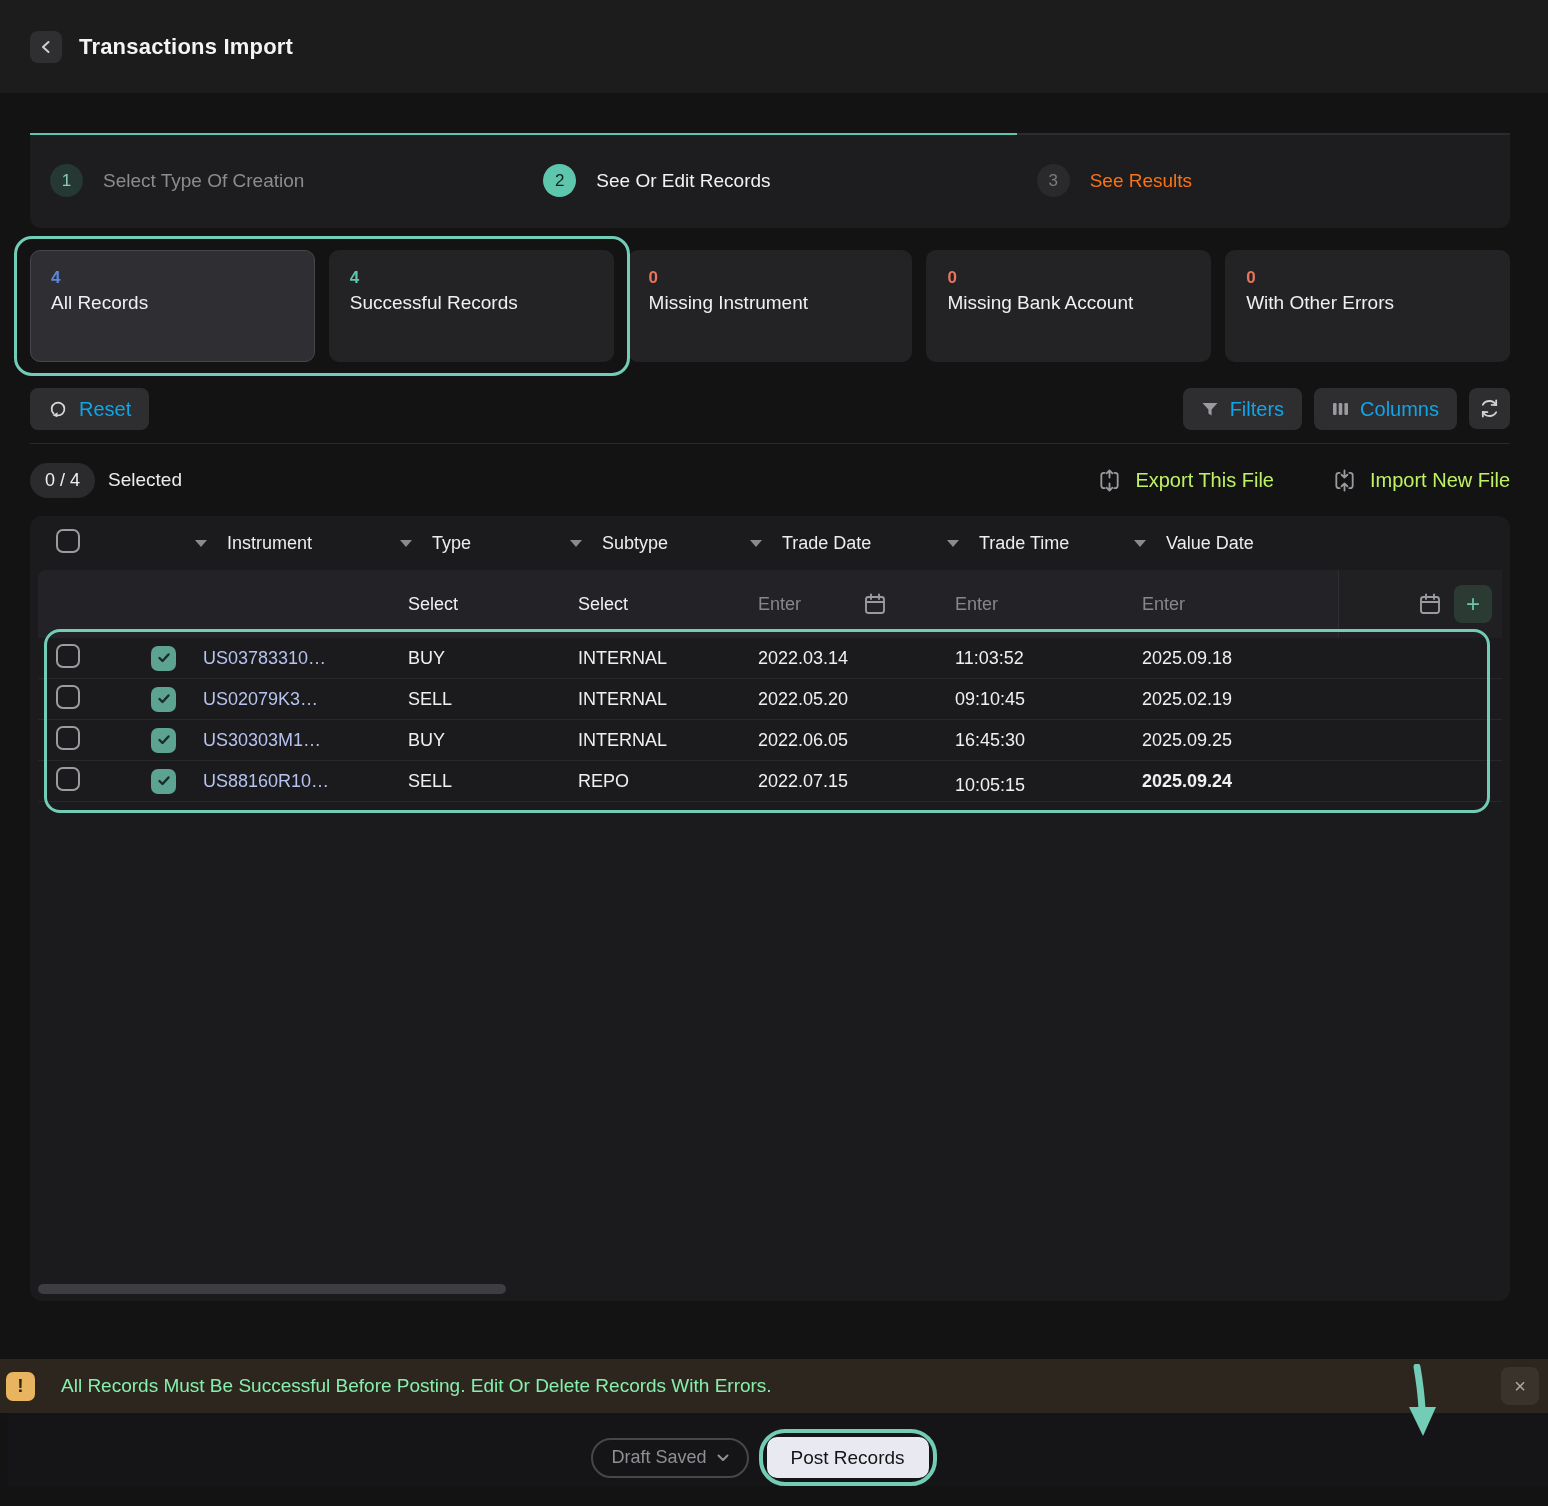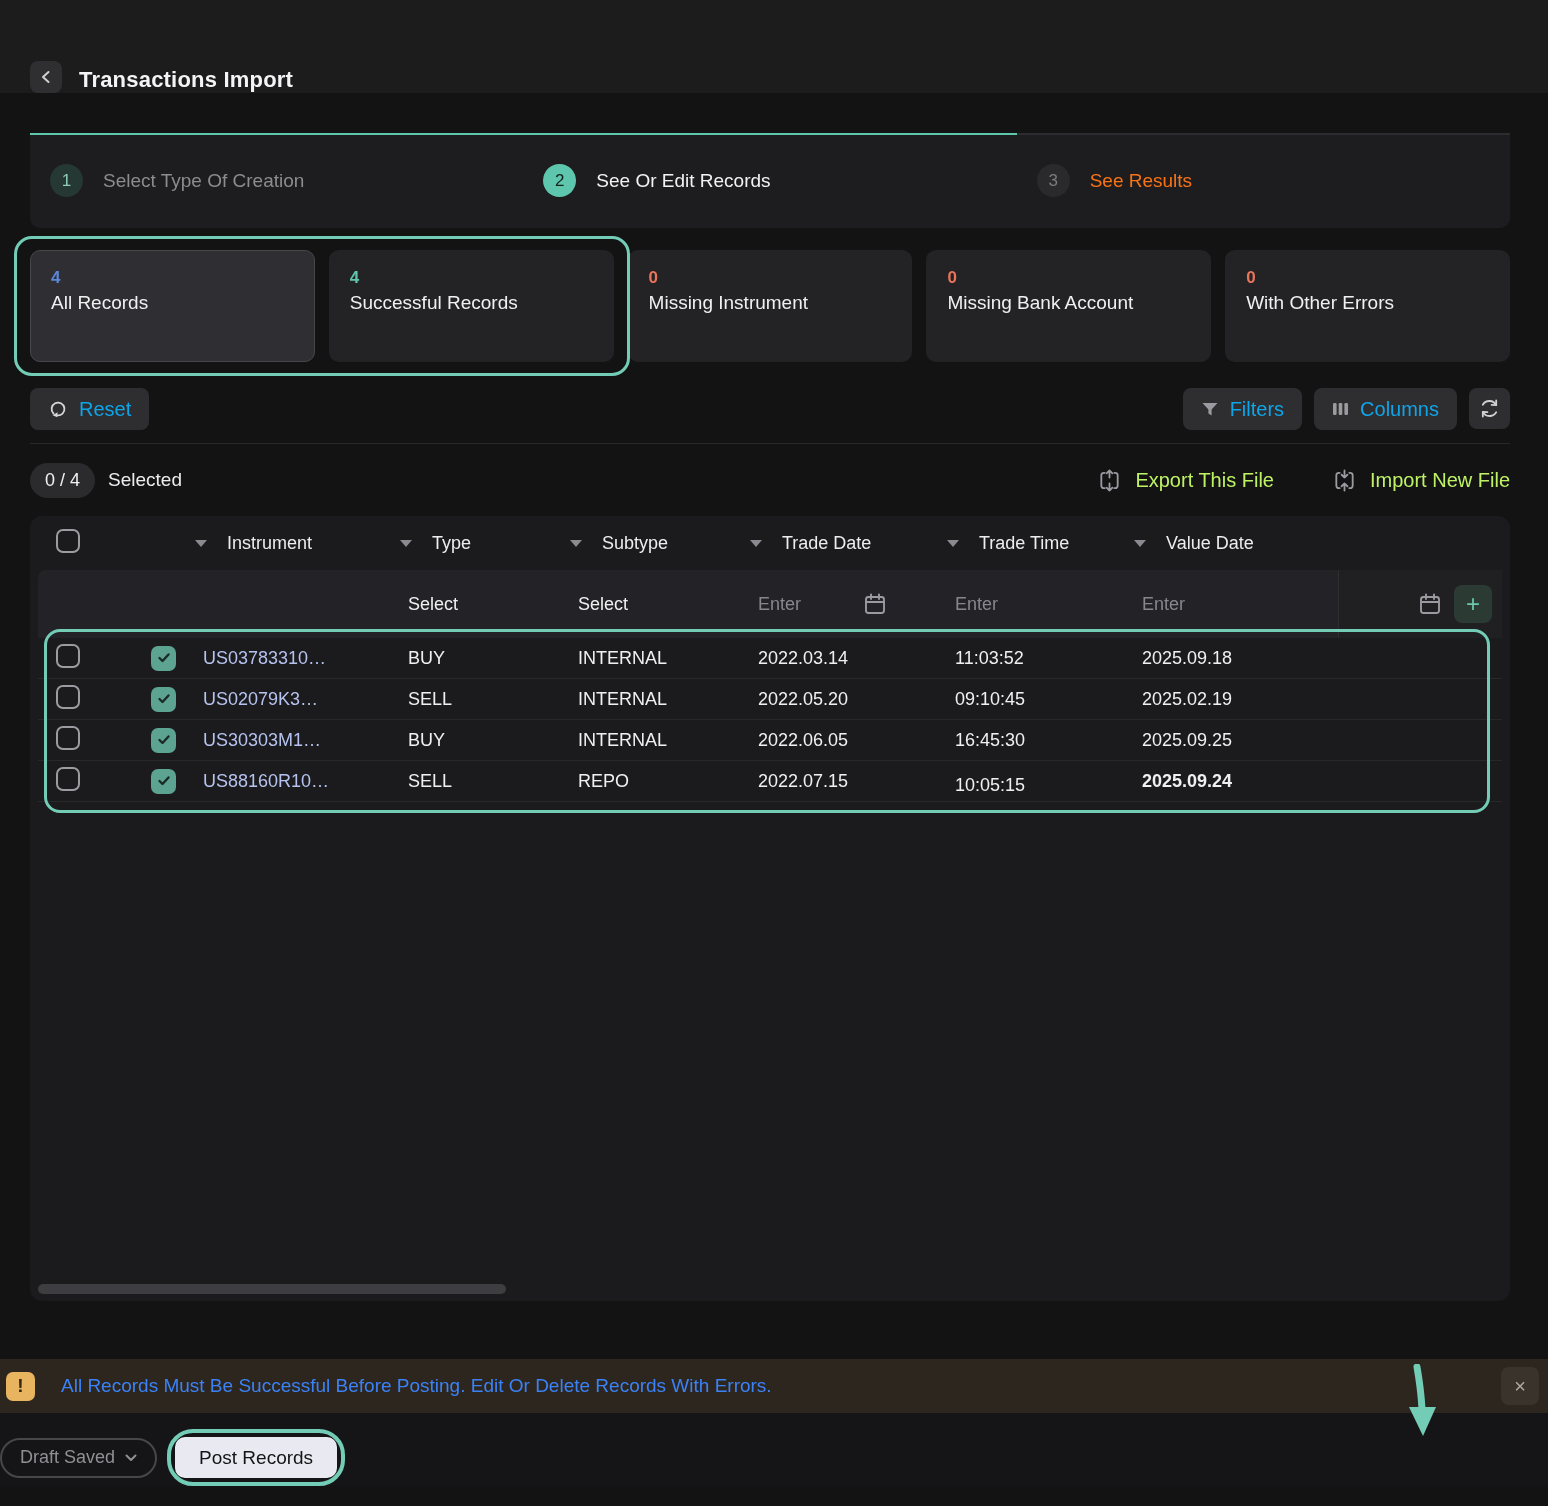--- a/index.html
+++ b/index.html
@@ -6,21 +6,21 @@
   html,body { width:1548px; height:1506px; }
   body {
     background:#131314;
     font-family:"Liberation Sans", sans-serif;
     color:#ededf0;
     overflow:hidden;
     position:relative;
   }
   .topbar {
     height:93px; background:#1c1c1c;
-    display:flex; align-items:flex-end; gap:17px; padding-left:30px;
+    display:flex; align-items:center; gap:17px; padding-left:30px;
   }
   .back-btn {
     width:32px; height:32px; border-radius:8px; background:#2f2f32;
     display:flex; align-items:center; justify-content:center; cursor:pointer;
   }
   .page-title { font-size:22px; font-weight:700; color:#f4f4f6; letter-spacing:.2px; }
 
   .content { padding:0 38px 0 30px; }
 
   
@@ -112,28 +112,28 @@
     border:3px solid #72ccb6; border-radius:16px; pointer-events:none;
   }
   .hscroll { position:absolute; left:8px; bottom:7px; width:468px; height:10px;
              border-radius:6px; background:#3e3e42; cursor:grab; }
 
   
   .banner { margin-top:58px; height:54px; background:#2d261f; display:flex; align-items:center; }
   .warn-icon { margin-left:6px; width:29px; height:29px; border-radius:7px; background:#e9b45f;
                color:#33270f; font-weight:700; font-size:19px;
                display:flex; align-items:center; justify-content:center; }
-  .banner-text { margin-left:26px; font-size:19px; color:#3b82f6; }
+  .banner-text { margin-left:26px; font-size:19px; color:#86efac; }
   .banner-close { margin-left:auto; margin-right:9px; width:38px; height:38px; border-radius:8px;
                   background:#3a332b; color:#b3aba0; font-size:20px;
                   display:flex; align-items:center; justify-content:center; cursor:pointer; }
 
   
   .footer { height:73px; background:#151517; display:flex; align-items:center;
-            justify-content:flex-start; gap:18px; padding:16px 36px 0 0; }
+            justify-content:center; gap:18px; padding:16px 36px 0 0;margin-left:8px; }
   .draft-btn { height:40px; border-radius:20px; border:2px solid #47474b; background:transparent;
                color:#8f8f95; font-size:18px; display:flex; align-items:center; gap:10px;
                padding:0 18px; cursor:pointer; }
   .post-wrap { position:relative; display:inline-flex; }
   .post-btn { height:41px; border-radius:10px; background:#e9e9f1; color:#141416;
               font-size:19px; font-weight:500; border:none; padding:0 24px; cursor:pointer; }
   .post-annotation { position:absolute; inset:-8px; border:4px solid #72ccb6; border-radius:26px; pointer-events:none; }
   .arrow-annotation { position:absolute; left:1400px; top:1364px; pointer-events:none; }
 
   svg { display:block; }

